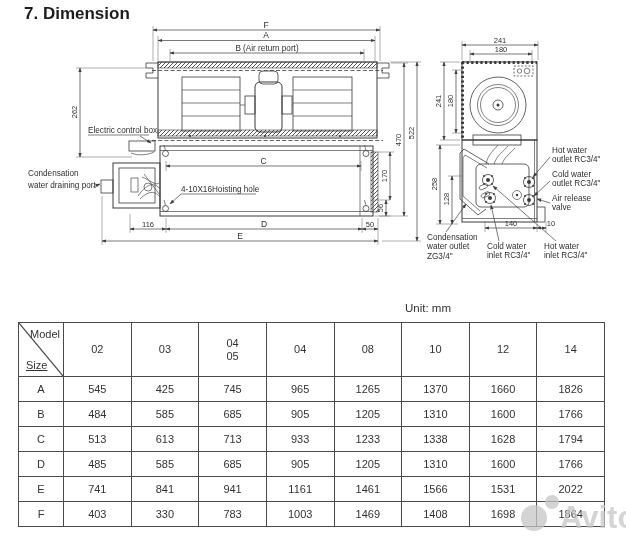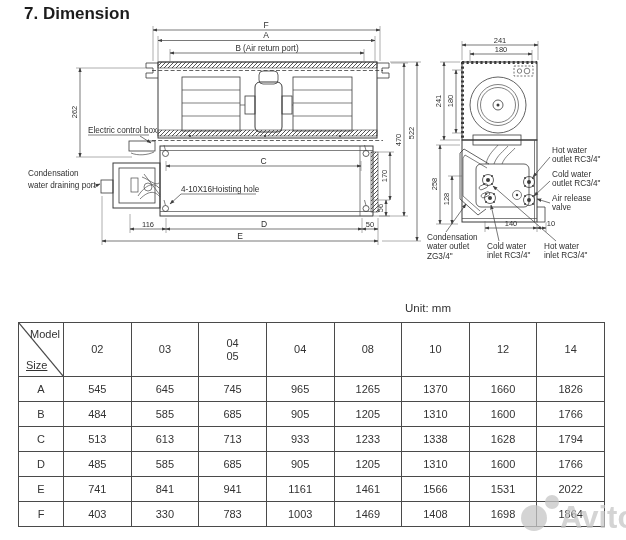--- a/index.html
+++ b/index.html
@@ -389,21 +389,21 @@
             <span></span>
           </th>
         <th>
             <span>14</span>
             <span></span>
           </th>
       </tr>
       <tr class="drow">
         <td>A</td>
         <td>545</td>
-        <td>645</td>
+        <td>425</td>
         <td>745</td>
         <td>965</td>
         <td>1265</td>
         <td>1370</td>
         <td>1660</td>
         <td>1826</td>
       </tr>
       <tr class="drow">
         <td>B</td>
         <td>484</td>

